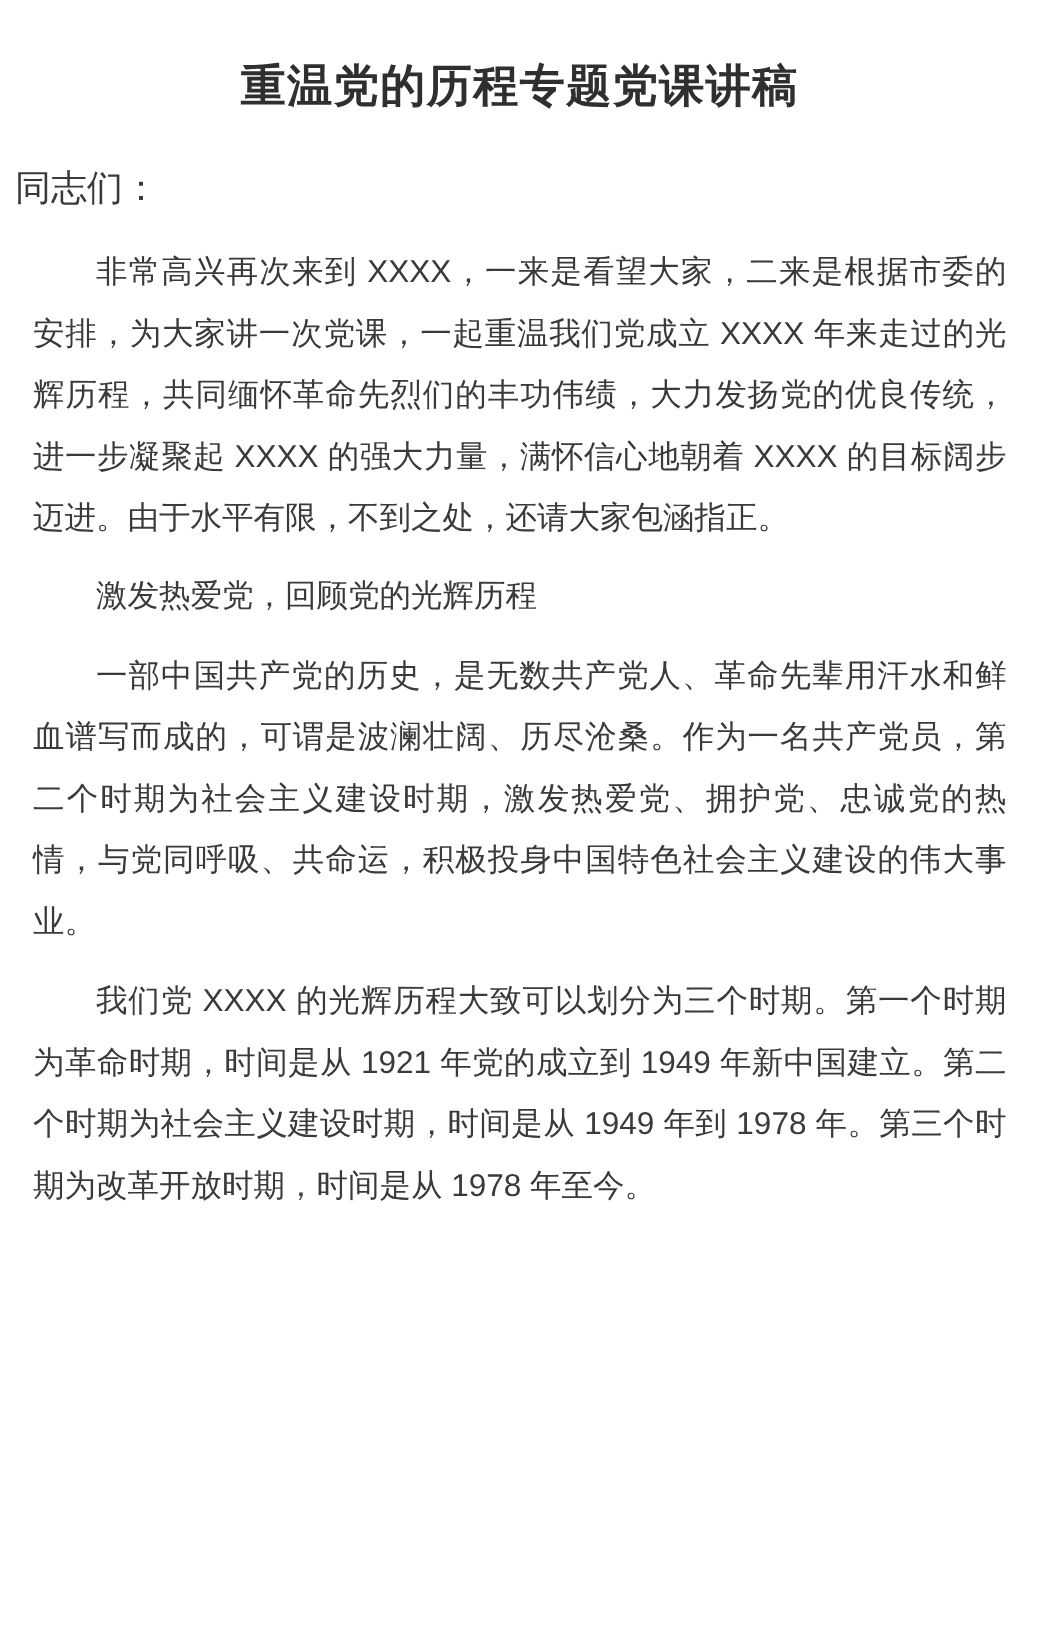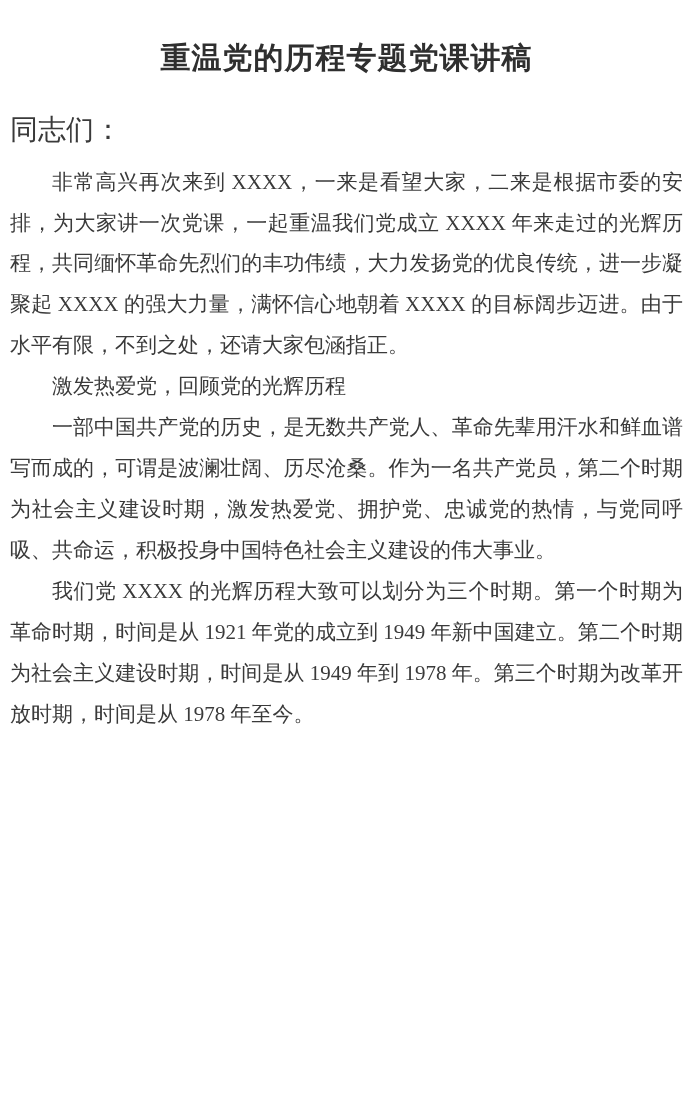--- a/index.html
+++ b/index.html
@@ -13,43 +13,42 @@
     font-family: "Liberation Sans", "DejaVu Sans", sans-serif;
     color: #3a3a3a;
     overflow: hidden;
   }
   .page {
     width: 693px;
     height: 1097px;
     box-sizing: border-box;
     padding: 26px 8px 0 8px;
     position: relative;
-    font-family: Liberation Serif, serif;
   }
   .doc-title {
     text-align: center;
     font-size: 30px;
     font-weight: bold;
     color: #2f2f2f;
     letter-spacing: 1px;
     margin: 12px 0 26px 0;
     line-height: 1.3;
   }
   .salutation {
-    font-size: 28px;
+    font-size: 24px;
     line-height: 1.95;
     color: #3a3a3a;
     margin: 0 0 4px 0;
     padding-left: 2px;
   }
   .para {
     font-size: 21px;
     line-height: 1.95;
     color: #3a3a3a;
-    margin: 0;
+    margin: 12px;
     text-indent: 2em;
     text-align: justify;
     text-justify: inter-ideograph;
     padding: 0 2px;
     word-break: break-all;
   }
 </style>
 </head>
 <body>
 

